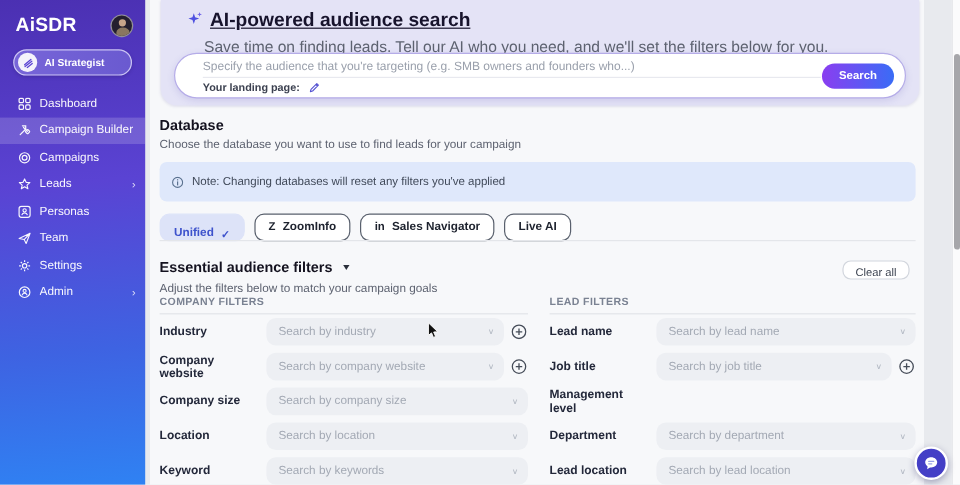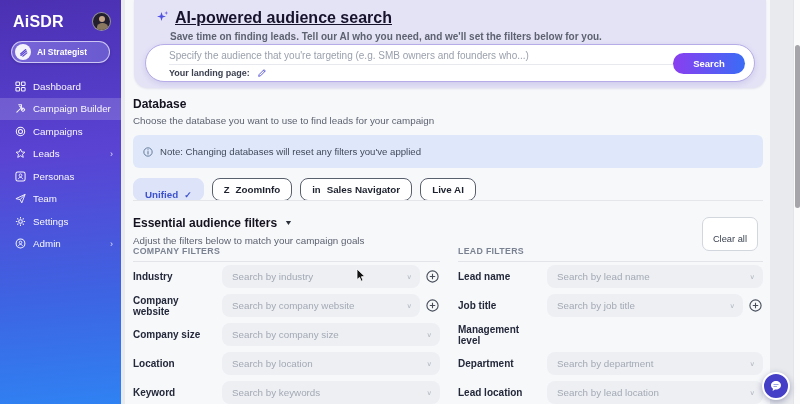--- a/index.html
+++ b/index.html
@@ -49,34 +49,34 @@
     background:#f7f8fa; z-index:2;
   }
 
   
   .ai-card {
     position:absolute; left:9px; top:0; width:632px; height:88px;
     background:#e4e3f6; border-radius:0 0 14px 14px; box-shadow:0 1px 2px rgba(90,80,160,.12);
   }
   .ai-head { display:flex; align-items:center; gap:6px; padding:9px 0 0 22px; }
   .ai-title { font-size:16px; font-weight:bold; color:#17132c;text-decoration:underline; }
-  .ai-sub { padding:4px 0 0 36px; font-size:10px; color:#5d6270;font-weight:bold; }
+  .ai-sub { padding:4px 0 0 36px; font-size:13px; color:#5d6270; }
   .ai-inputwrap {
     position:absolute; left:11px; right:11px; top:44px; height:38px;
     background:#fff; border:1.5px solid #b5ace8; border-radius:20px;
     box-shadow:0 2px 6px rgba(100,90,190,.18);
   }
   .ai-input-row { height:19px; display:flex; align-items:center; padding:2px 70px 0 23px; }
   .ai-placeholder { font-size:10px; color:#9aa0ac; white-space:nowrap; overflow:hidden; }
   .ai-divider { height:1px; background:#e8e9ef; margin:0 70px 0 23px; }
   .ai-landing-row { height:15px; display:flex; align-items:center; gap:7px; padding-left:23px; }
   .ai-landing-label { font-size:9px; font-weight:bold; color:#3c4150; }
   .edit-icon svg { width:10px; height:10px; display:block; }
   .search-btn {
-    position:absolute; right:9px; top:8px; width:72px; height:21px; border:none;
+    position:absolute; right:9px; top:8px; width:60px; height:21px; border:none;
     border-radius:12px; background:linear-gradient(90deg,#8a3ef0,#3a6cf6);
     color:#fff; font-size:9.5px; font-weight:bold; cursor:pointer;
     font-family:"Liberation Sans", sans-serif;
   }
 
   
   .section { position:absolute; left:8px; width:630px; }
   .db-section { top:97px; }
   .sec-title { font-size:12px; font-weight:bold; color:#14121f; }
   .sec-sub { margin-top:4px; font-size:9.8px; color:#5d6270; }
@@ -99,21 +99,21 @@
 
   .hdivider { position:absolute; left:8px; top:200px; width:630px; height:1px; background:#e4e6ea; }
 
   
   .ess-head { position:absolute; left:8px; top:216px; width:630px; }
   .ess-title-row { display:flex; align-items:center; gap:7px; }
   .ess-title { font-size:12px; font-weight:bold; color:#14121f; }
   .ess-chevron { font-size:9px; color:#2a2f3a; transform:scaleY(.8); cursor:pointer; }
   .ess-sub { margin-top:5px; font-size:9.8px; color:#5d6270; }
   .clear-btn {
-    position:absolute; right:5px; top:1px; height:16px; padding:16px 10px;
+    position:absolute; right:5px; top:1px; height:16px; padding:4px 10px;
     background:#fff; border:1px solid #d2d6dd; border-radius:7px;
     font-size:9.3px; color:#3c4350; cursor:pointer; font-family:"Liberation Sans", sans-serif;
   }
 
   .col { position:absolute; top:246px; height:158px; overflow:visible; }
   .col-company { left:8px;  width:307px; }
   .col-lead    { left:333px; width:305px; }
   .col-header { font-size:8.8px; font-weight:bold; color:#7a8292; letter-spacing:.3px; }
   .col-hr { margin-top:5px; height:1px; background:#e2e4e9; }
   .frow { display:flex; align-items:center; height:29px; }

